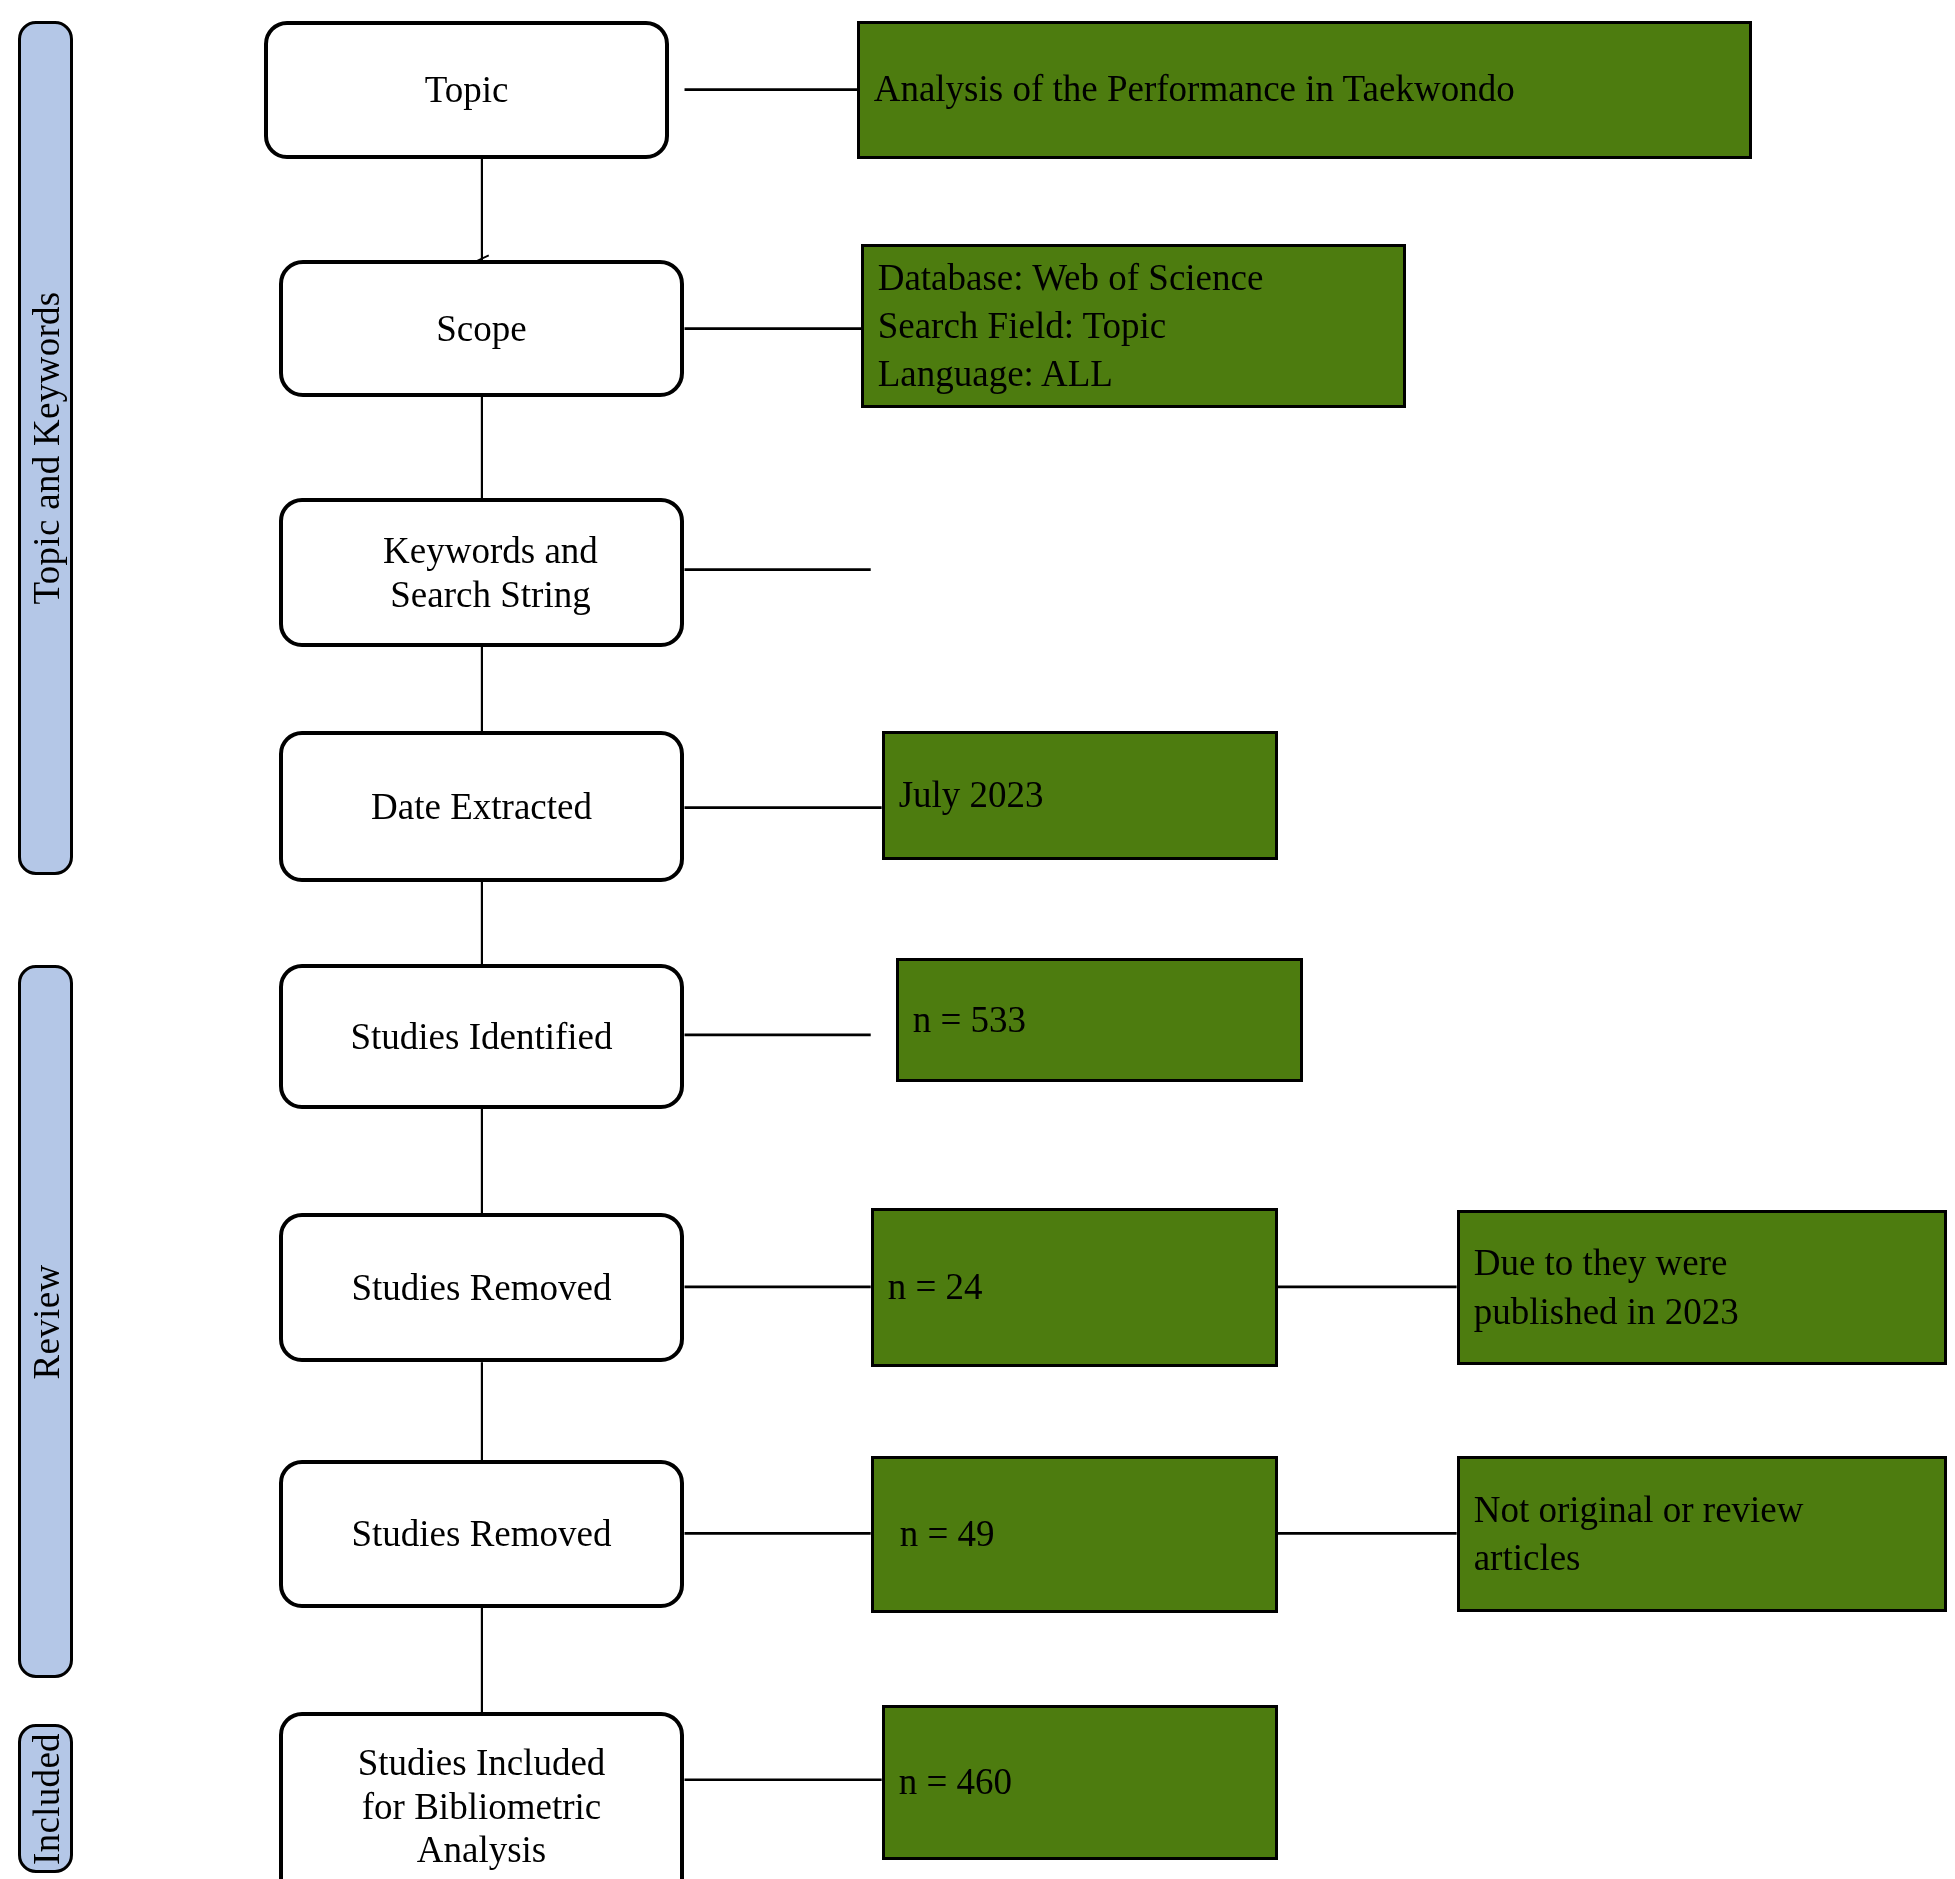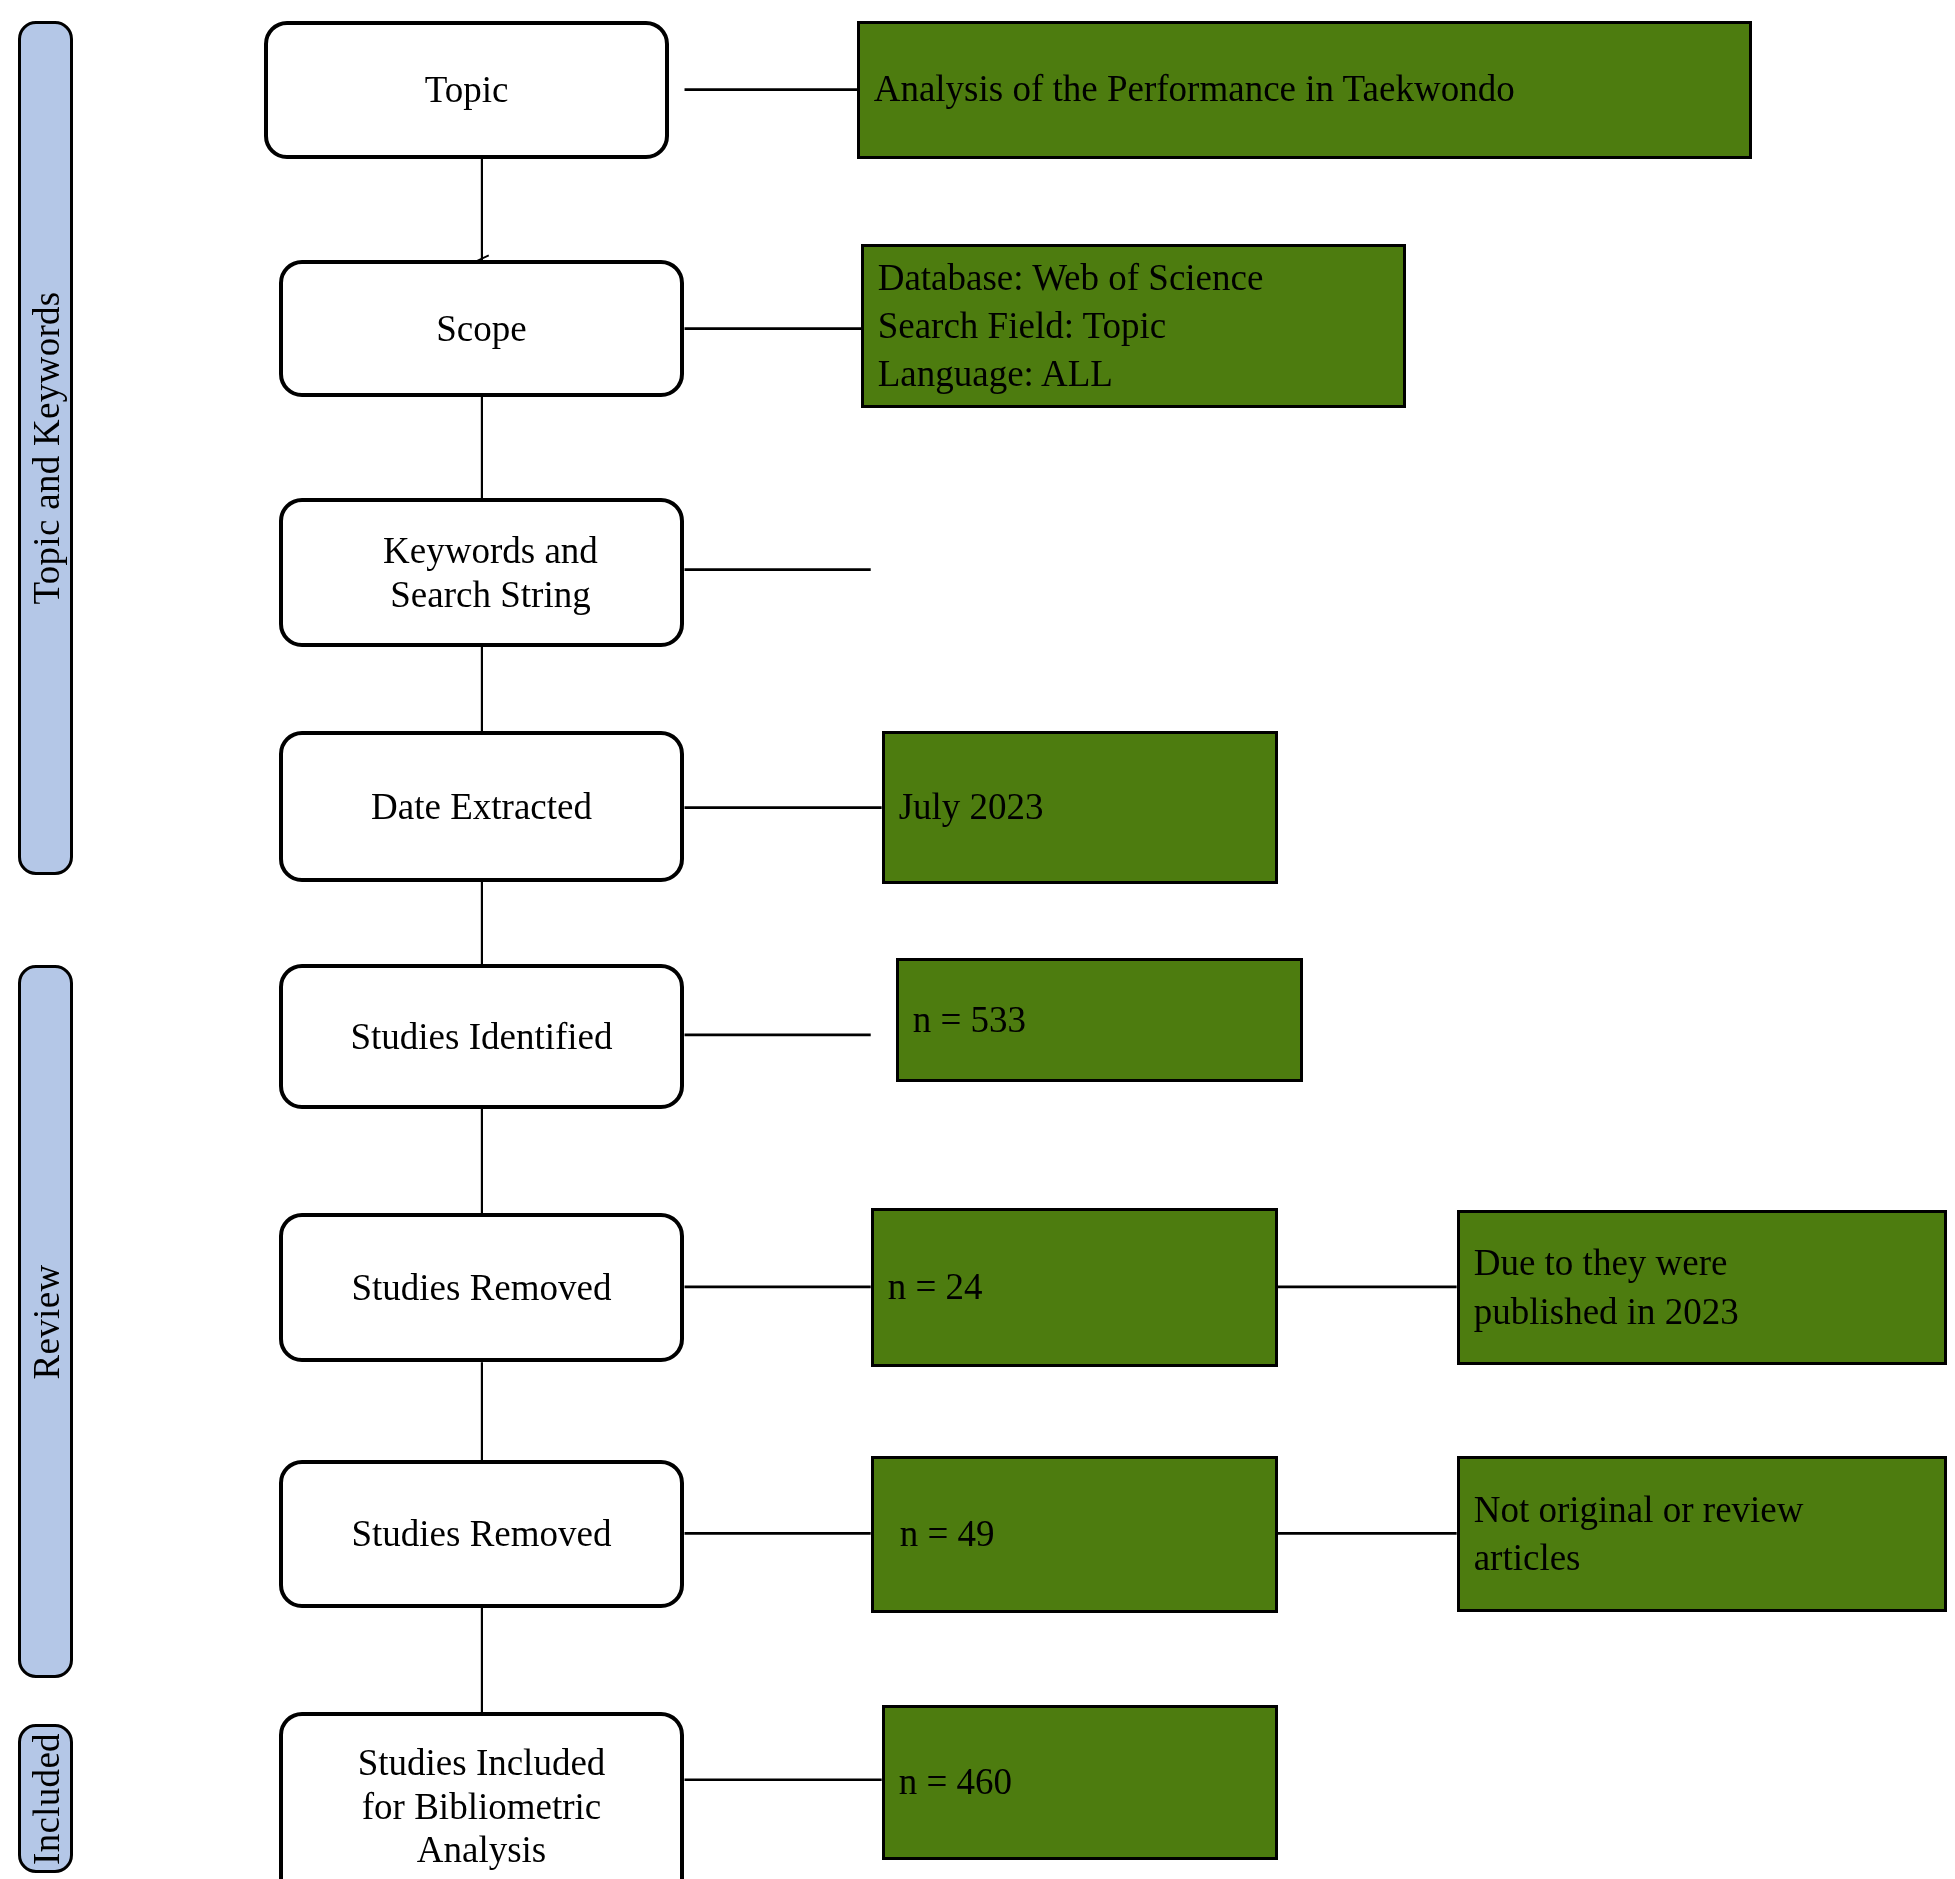--- a/index.html
+++ b/index.html
@@ -123,21 +123,21 @@
   </div>
 
   <div class="stage-bar" style="left:18px; top:1724px; width:55px; height:226px; max-height:149px;">
     <span class="stage-label">Included</span>
   </div>
 
   <div class="node" style="left:264px; top:20.5px; width:405px; height:138px;">
     <span class="node-label">Topic</span>
   </div>
 
-  <div class="node" style="left:279px; top:260px; width:405px; height:137px;">
+  <div class="node" style="left:279px; top:260px; width:405px; height:137px;border-radius:24px;">
     <span class="node-label">Scope</span>
   </div>
 
   <div class="node" style="left:279px; top:498px; width:405px; height:149px;padding-left:18px;">
     <span class="node-label">Keywords and<br>Search String</span>
   </div>
 
   <div class="node" style="left:279px; top:731px; width:405px; height:151px;">
     <span class="node-label">Date Extracted</span>
   </div>
@@ -160,21 +160,21 @@
 
   <div class="detail" style="left:857px; top:20.5px; width:895px; height:138px;">
     <span class="detail-label">Analysis of the Performance in Taekwondo</span>
   </div>
 
   <div class="detail" style="left:861px; top:244px; width:545px; height:164px;">
     <span class="detail-label">Database: Web of Science<br>Search Field: Topic<br>Language: ALL</span>
   </div>
 
 
-  <div class="detail" style="left:882px; top:731px; width:396px; height:153px;">
+  <div class="detail" style="left:882px; top:731px; width:396px; height:129px;">
     <span class="detail-label">July 2023</span>
   </div>
 
   <div class="detail" style="left:896px; top:958px; width:407px; height:124px;">
     <span class="detail-label">n = 533</span>
   </div>
 
   <div class="detail" style="left:871px; top:1208px; width:407px; height:159px;">
     <span class="detail-label">n = 24</span>
   </div>

